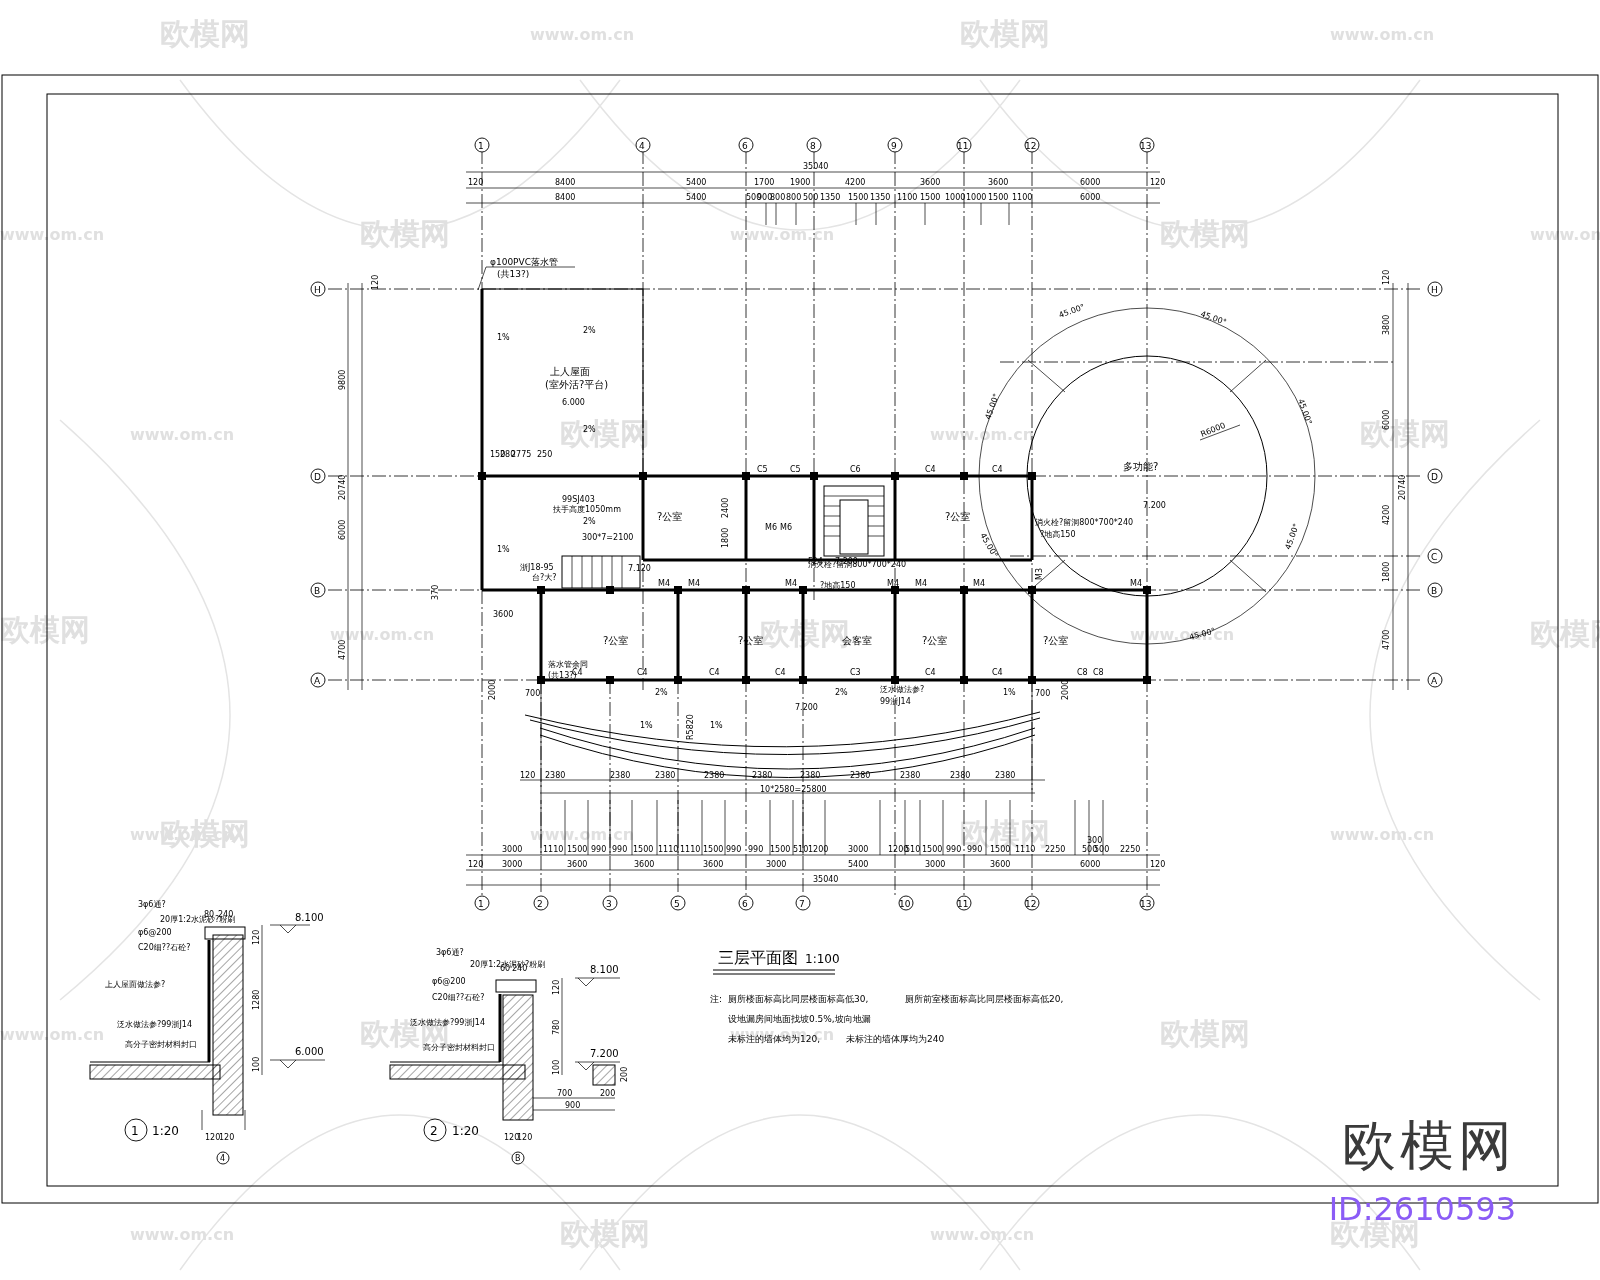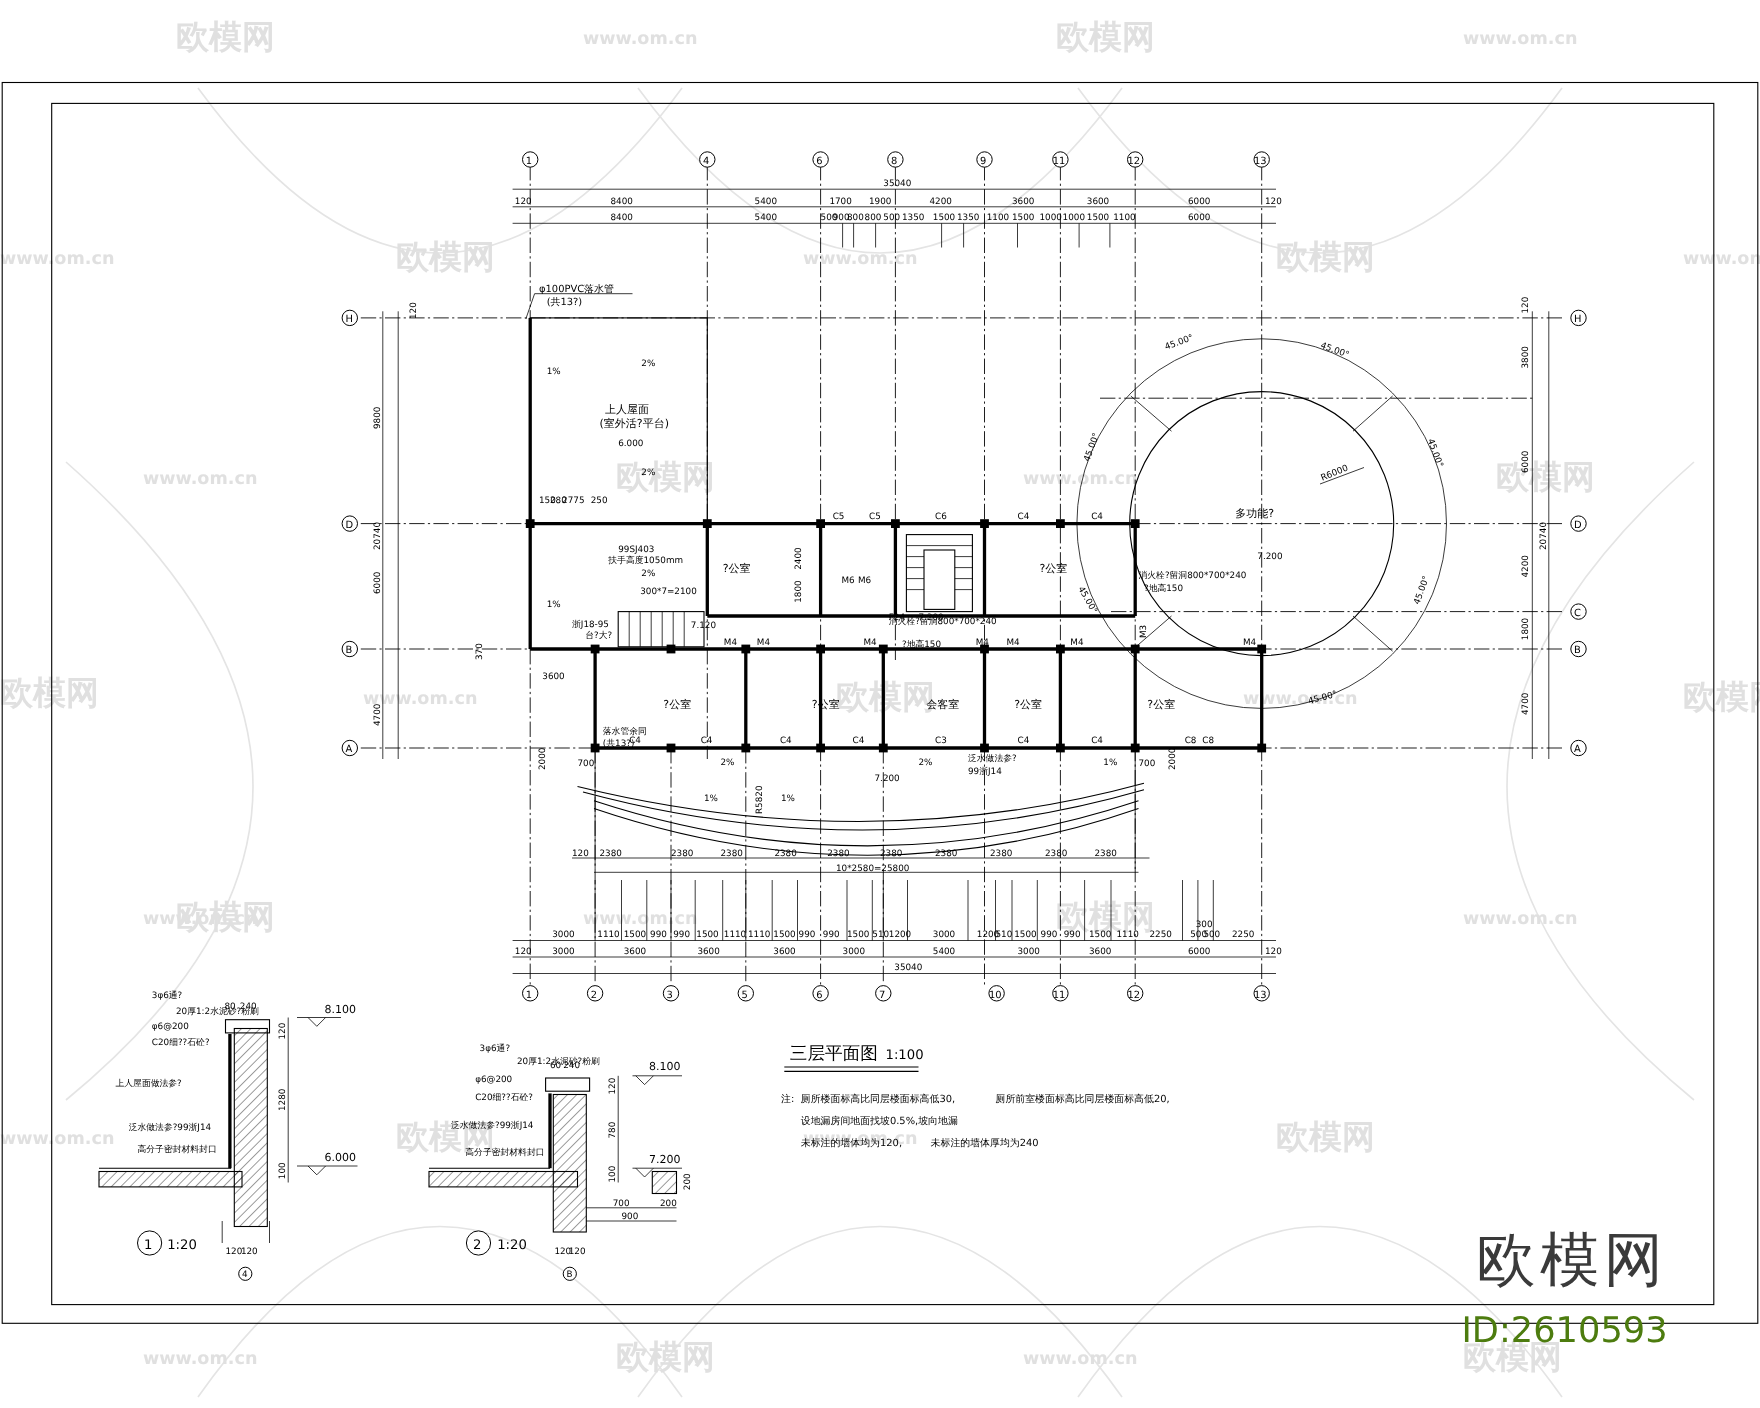--- a/index.html
+++ b/index.html
@@ -12,21 +12,21 @@
   .wall { stroke:#000; stroke-width:3; fill:none; }
   .axis { stroke:#000; stroke-width:0.8; stroke-dasharray:14 3 2 3; fill:none; }
   .t { font-family:"DejaVu Sans", sans-serif; font-size:8px; fill:#000; }
   .t9 { font-family:"DejaVu Sans", sans-serif; font-size:9px; fill:#000; }
   .t10 { font-family:"DejaVu Sans", sans-serif; font-size:10px; fill:#000; }
   .t12 { font-family:"DejaVu Sans", sans-serif; font-size:12px; fill:#000; }
   .bub { fill:#fff; stroke:#000; stroke-width:0.9; }
   .col { fill:#000; }
   .hatch { fill:url(#hatch); stroke:#000; stroke-width:1; }
   .brand { position:absolute; right:84px; top:1110px; font-family:"DejaVu Sans", sans-serif; font-size:54px; color:#3a3a3a; letter-spacing:4px; }
-  .brandid { position:absolute; right:84px; top:1190px; font-family:"DejaVu Sans", sans-serif; font-size:32px; color:#4d7c0f; }
+  .brandid { position:absolute; right:84px; top:1190px; font-family:"DejaVu Sans", sans-serif; font-size:32px; color:#8b5cf6; }
 </style>
 </head>
 <body>
 
 <svg width="1600" height="1280" viewBox="0 0 1600 1280">
   <defs>
     <pattern id="hatch" width="6" height="6" patternUnits="userSpaceOnUse" patternTransform="rotate(45)">
       <line x1="0" y1="0" x2="0" y2="6" stroke="#000" stroke-width="0.7"></line>
     </pattern>
   </defs>

